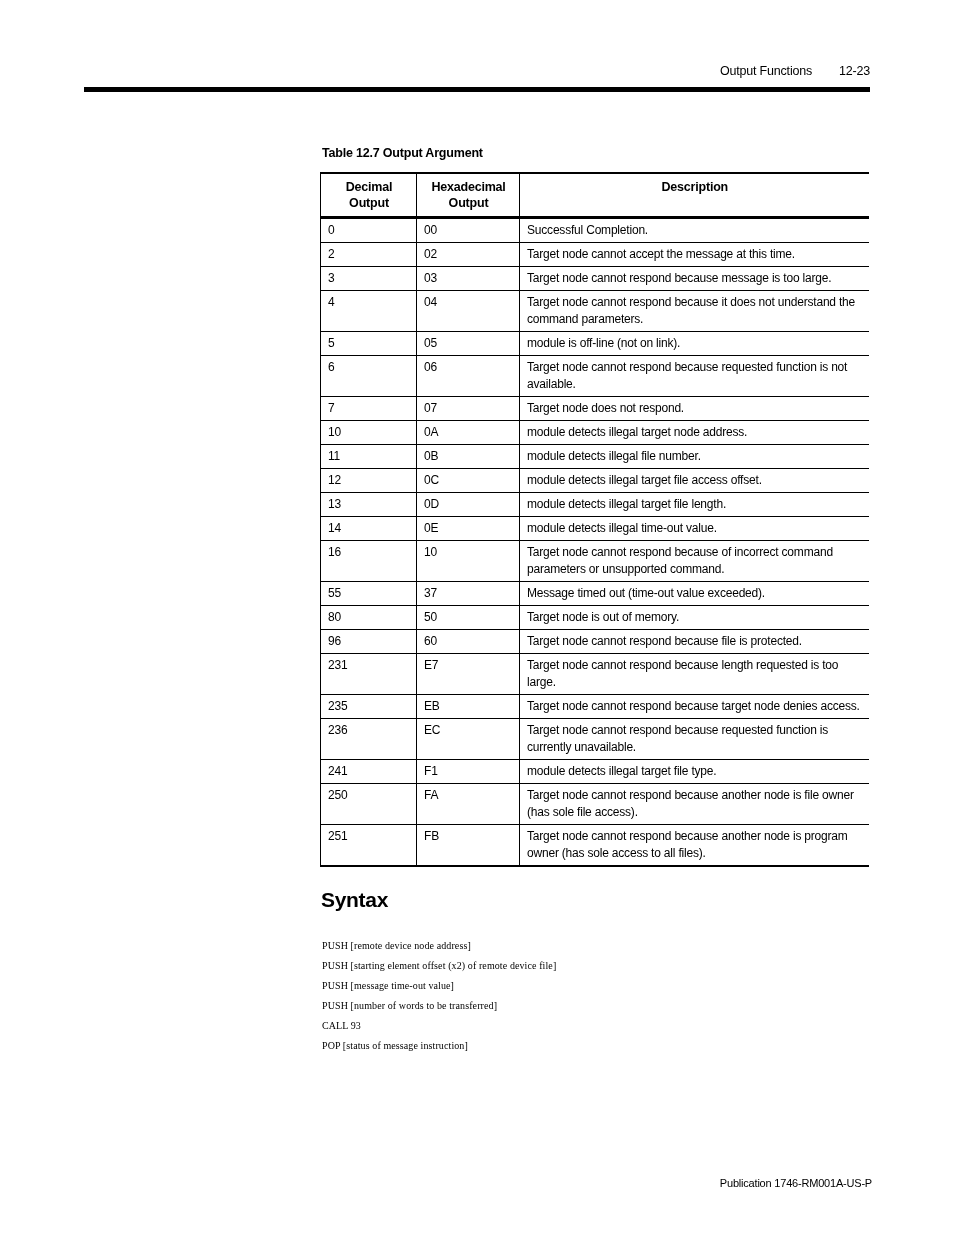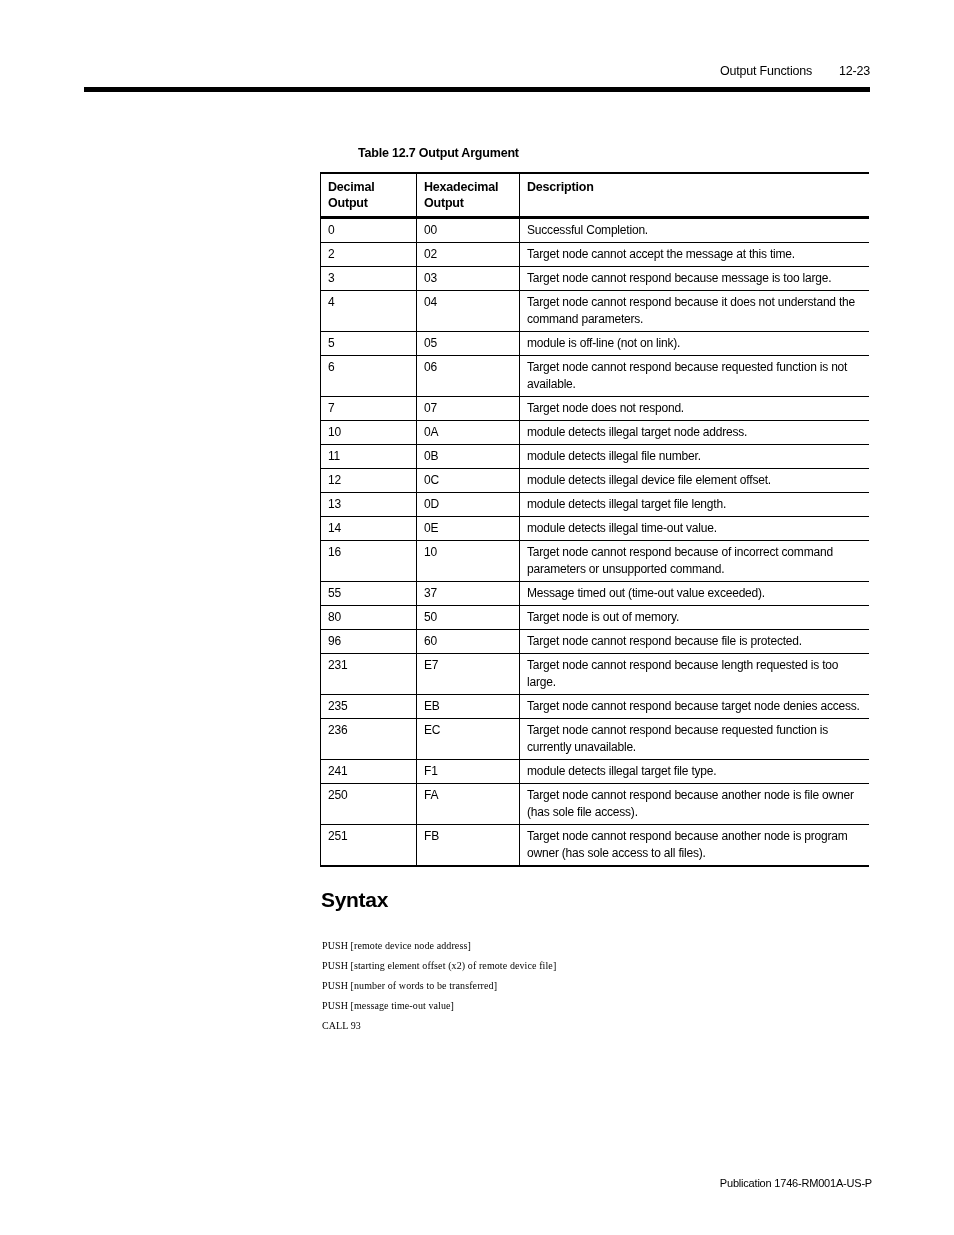--- a/index.html
+++ b/index.html
@@ -37,41 +37,40 @@
   }
 
   
   .table-title {
     position: absolute;
     top: 146px;
     left: 322px;
     font-size: 12.5px;
     font-weight: bold;
     letter-spacing: -0.2px;
-    margin-left: 36px;
   }
 
   
   table.output-table {
     position: absolute;
     top: 172px;
     left: 320px;
     width: 548px;
     border-collapse: collapse;
     table-layout: fixed;
     border-top: 2px solid #000;
     border-bottom: 2px solid #000;
     font-size: 12px;
     letter-spacing: -0.2px;
   }
   table.output-table col.c1 { width: 96px; }
   table.output-table col.c2 { width: 103px; }
   table.output-table col.c3 { width: 349px; }
   table.output-table th {
-    text-align: left;
+    text-align: center;
     vertical-align: top;
     font-size: 12.5px;
     font-weight: bold;
     line-height: 16px;
     padding: 5px 6px 5px 7px;
     height: 42px;
     border-bottom: 3px solid #000;
     border-left: 1px solid #000;
   }
   table.output-table td {
@@ -178,21 +177,21 @@
     <td>module detects illegal target node address.</td>
   </tr>
         <tr>
     <td>11</td>
     <td>0B</td>
     <td>module detects illegal file number.</td>
   </tr>
         <tr>
     <td>12</td>
     <td>0C</td>
-    <td>module detects illegal device file element offset.</td>
+    <td>module detects illegal target file access offset.</td>
   </tr>
         <tr>
     <td>13</td>
     <td>0D</td>
     <td>module detects illegal target file length.</td>
   </tr>
         <tr>
     <td>14</td>
     <td>0E</td>
     <td>module detects illegal time-out value.</td>
@@ -248,20 +247,21 @@
     <td>Target node cannot respond because another node is program owner (has sole access to all files).</td>
   </tr>
       </tbody>
   </table>
 
   <h2 class="syntax-heading">Syntax</h2>
 
   <div class="syntax-lines">
       <div class="syntax-line">PUSH [remote device node address]</div>
       <div class="syntax-line">PUSH [starting element offset (x2) of remote device file]</div>
+      <div class="syntax-line">PUSH [message time-out value]</div>
       <div class="syntax-line">PUSH [number of words to be transferred]</div>
-      <div class="syntax-line">PUSH [message time-out value]</div>
       <div class="syntax-line">CALL 93</div>
+      <div class="syntax-line">POP [status of message instruction]</div>
     </div>
 
   <div class="page-footer">Publication 1746-RM001A-US-P</div>
 
 </div>
 
 </body></html>

